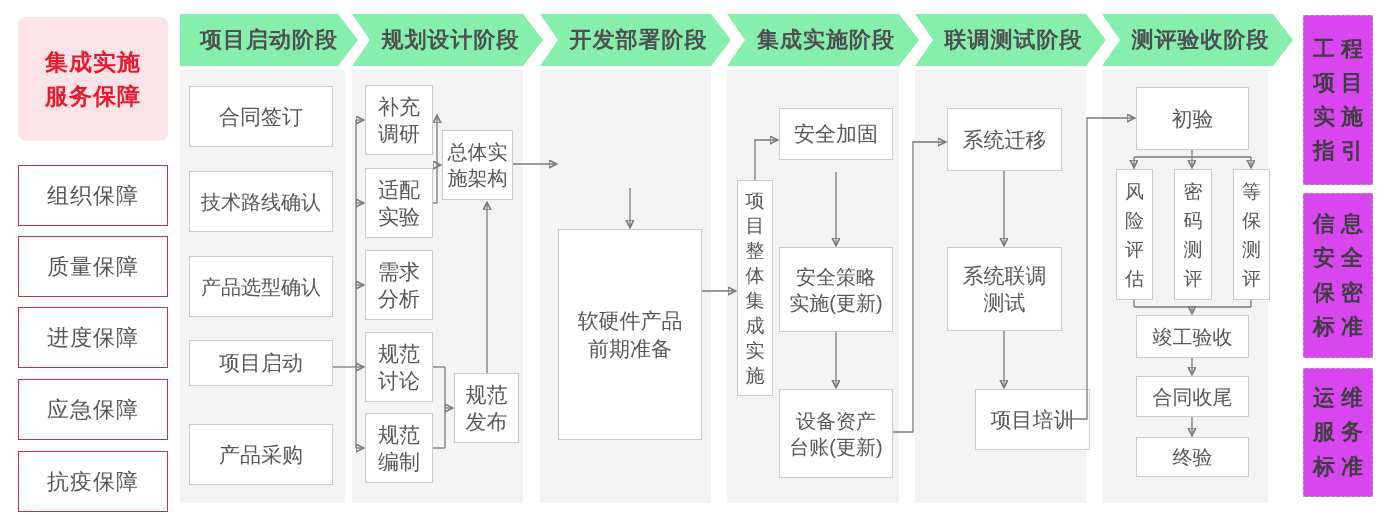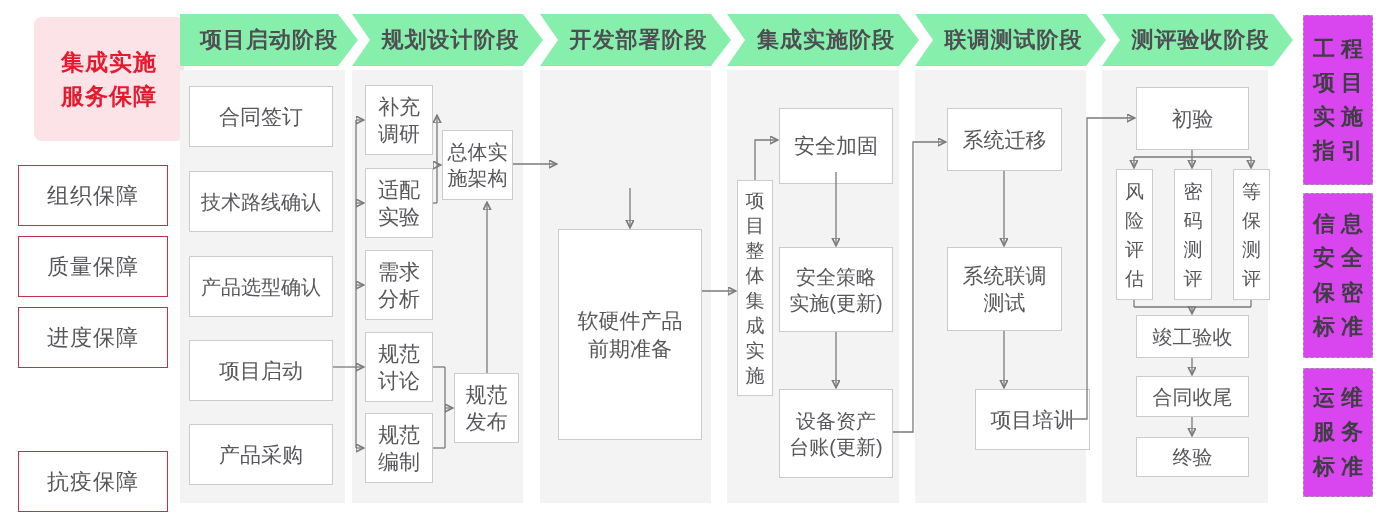--- a/index.html
+++ b/index.html
@@ -2,21 +2,21 @@
 <html><head>
 <meta charset="utf-8">
 <style>
   html,body{margin:0;padding:0;background:#fff;}
   body{font-family:"Liberation Sans","DejaVu Sans",sans-serif;}
   #canvas{position:relative;width:1391px;height:515px;background:#fff;overflow:hidden;}
 
   
   .side-title{position:absolute;left:18px;top:17px;width:150px;height:124px;
     background:#fbe3e8;border-radius:8px;display:flex;align-items:center;justify-content:center;
-    color:#e8192c;font-weight:bold;font-size:23px;line-height:1.5;text-align:center;white-space:pre-line;letter-spacing:1px;margin-left:16px;}
+    color:#e8192c;font-weight:bold;font-size:23px;line-height:1.5;text-align:center;white-space:pre-line;letter-spacing:1px;}
   .side-item{position:absolute;left:18px;width:150px;height:61px;background:#fff;
     border:1px solid #c4304a;box-sizing:border-box;display:flex;align-items:center;justify-content:center;
     color:#55555a;font-size:22px;letter-spacing:1px;margin-top:13px;}
 
   
   .phase-header{position:absolute;top:14px;height:52px;background:#86efac;
     display:flex;align-items:center;justify-content:center;
     color:#4e4e53;font-weight:bold;font-size:22px;letter-spacing:1px;
     clip-path:polygon(0 0,calc(100% - 20px) 0,100% 50%,calc(100% - 20px) 100%,0 100%,18px 50%);
     padding-left:6px;box-sizing:border-box;}
@@ -46,40 +46,41 @@
 </head>
 <body>
 
 <div id="canvas">
 
   <div class="side-title">集成实施
 服务保障</div>
   <div class="side-item" style="top:152px">组织保障</div>
   <div class="side-item" style="top:223px">质量保障</div>
   <div class="side-item" style="top:294px">进度保障</div>
+  <div class="side-item" style="top:366px">应急保障</div>
   <div class="side-item" style="top:438px">抗疫保障</div>
 
   <div class="phase-body" style="left:180px;width:165px"></div>
   <div class="phase-body" style="left:352px;width:171px"></div>
   <div class="phase-body" style="left:540px;width:171px"></div>
   <div class="phase-body" style="left:727px;width:172px"></div>
   <div class="phase-body" style="left:915px;width:171px"></div>
   <div class="phase-body" style="left:1102px;width:166px"></div>
 
   <div class="phase-header first" style="left:180px;width:178px">项目启动阶段</div>
   <div class="phase-header" style="left:352px;width:191px">规划设计阶段</div>
   <div class="phase-header" style="left:540px;width:191px">开发部署阶段</div>
   <div class="phase-header" style="left:727px;width:192px">集成实施阶段</div>
   <div class="phase-header" style="left:915px;width:191px">联调测试阶段</div>
   <div class="phase-header" style="left:1102px;width:191px">测评验收阶段</div>
 
   <div class="node" style="left:189px;top:86px;width:144px;height:61px">合同签订</div>
   <div class="node small" style="left:189px;top:171px;width:144px;height:61px">技术路线确认</div>
   <div class="node small" style="left:189px;top:256px;width:144px;height:61px">产品选型确认</div>
-  <div class="node" style="left:189px;top:340px;width:144px;height:61px">项目启动</div>
+  <div class="node" style="left:189px;top:340px;width:144px;height:46px">项目启动</div>
   <div class="node" style="left:189px;top:424px;width:144px;height:61px">产品采购</div>
 
   <div class="node" style="left:365px;top:85px;width:68px;height:70px">补充
 调研</div>
   <div class="node" style="left:365px;top:168px;width:68px;height:70px">适配
 实验</div>
   <div class="node" style="left:365px;top:250px;width:68px;height:70px">需求
 分析</div>
   <div class="node" style="left:365px;top:332px;width:68px;height:70px">规范
 讨论</div>
@@ -94,21 +95,21 @@
 前期准备</div>
 
   <div class="node vchars" style="left:737px;top:180px;width:36px;height:216px">项
 目
 整
 体
 集
 成
 实
 施</div>
-  <div class="node" style="left:779px;top:108px;width:114px;height:76px">安全加固</div>
+  <div class="node" style="left:779px;top:108px;width:114px;height:52px">安全加固</div>
   <div class="node small" style="left:779px;top:247px;width:114px;height:85px">安全策略
 实施(更新)</div>
   <div class="node small" style="left:779px;top:389px;width:114px;height:89px">设备资产
 台账(更新)</div>
 
   <div class="node" style="left:947px;top:108px;width:115px;height:63px">系统迁移</div>
   <div class="node" style="left:947px;top:247px;width:115px;height:84px">系统联调
 测试</div>
   <div class="node" style="left:975px;top:389px;width:115px;height:61px">项目培训</div>
 

